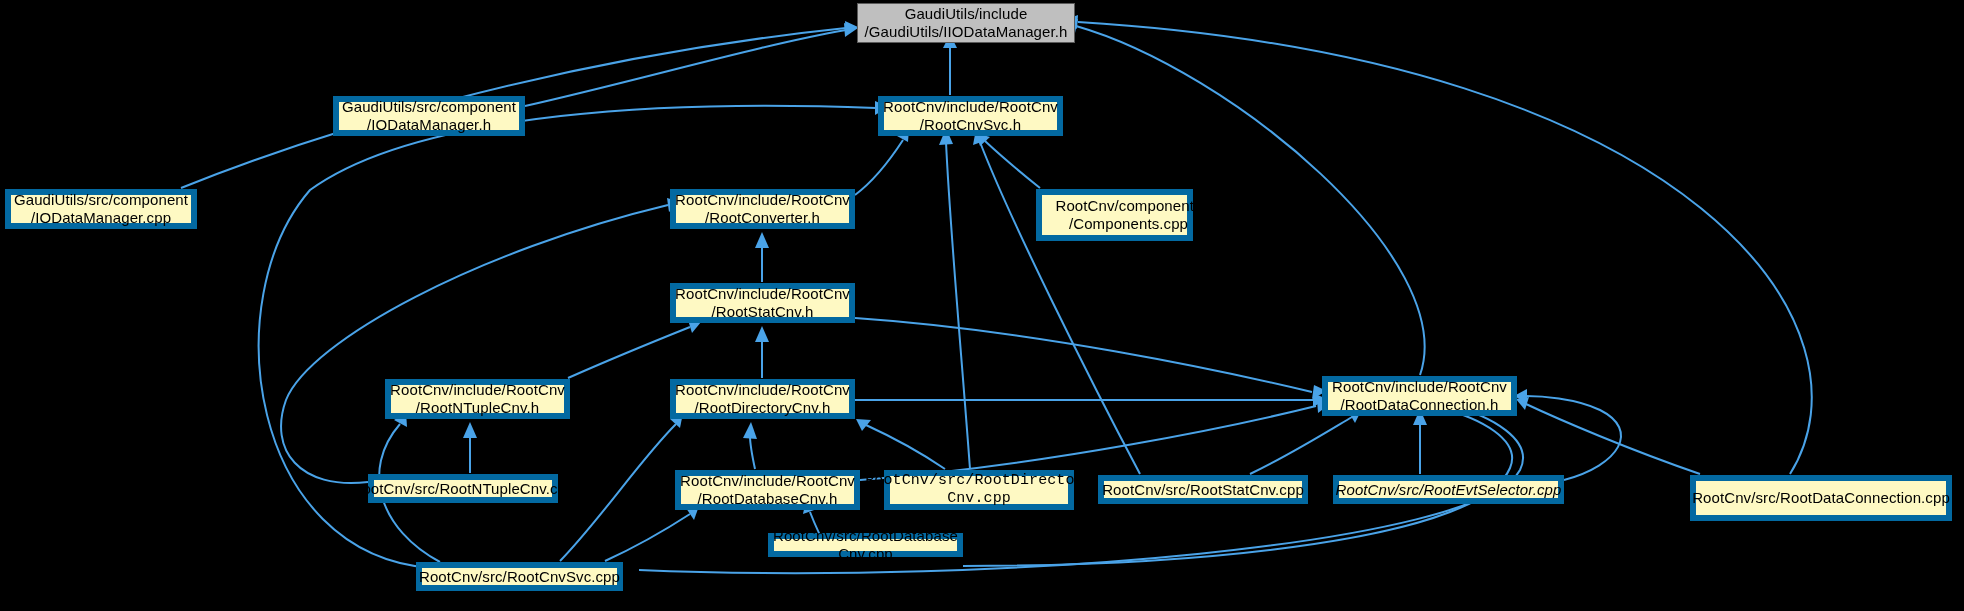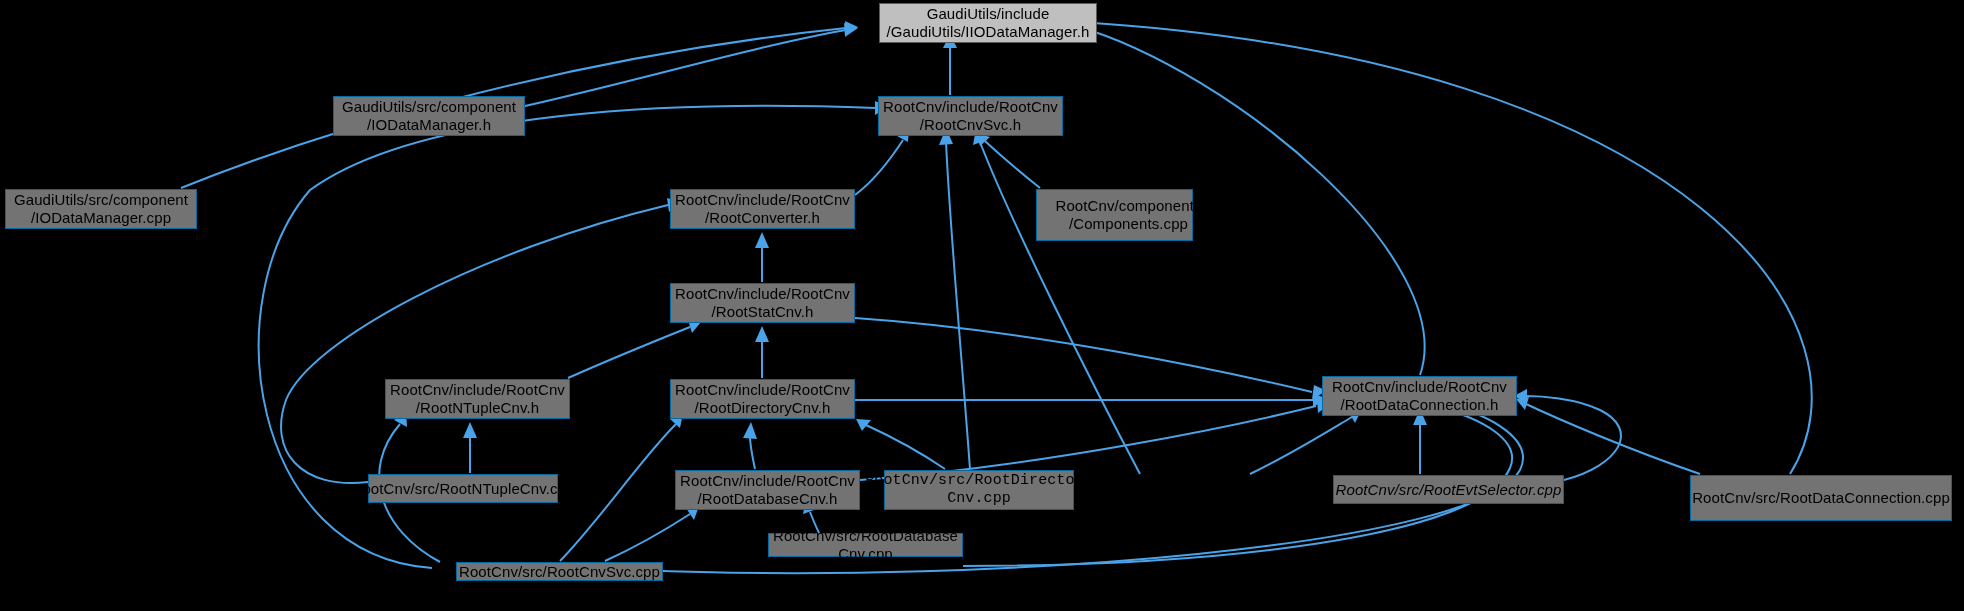--- a/index.html
+++ b/index.html
@@ -8,37 +8,36 @@
     width:1964px;
     height:611px;
     background:#000000;
     font-family:"Liberation Sans", sans-serif;
     overflow:hidden;
   }
   svg#edges{position:absolute;left:0;top:0;width:1964px;height:611px;}
   .node{
     position:absolute;
     box-sizing:border-box;
-    border:1px solid #0369a1;
-    background:#737373;
+    border:6px solid #0369a1;
+    background:#fef9c3;
     color:#000000;
     display:flex;
     align-items:center;
     justify-content:center;
     text-align:center;
     line-height:1.18;
     font-size:15px;
     letter-spacing:0.1px;
     white-space:pre-line;
     padding:0 4px;
   }
   .node.root{
     background:#bfbfbf;
     border:1px solid #5a5a5a;
-    margin-left:22px;
   }
   .edge{fill:none;stroke:#4aa3e8;stroke-width:2;}
   .arrow{fill:#4aa3e8;stroke:none;}
 </style>
 </head>
 <body>
 
 <div id="graph-root">
 
   <svg id="edges" viewBox="0 0 1964 611" preserveAspectRatio="none">
@@ -166,23 +165,24 @@
 /RootDataConnection.h</div>
 
   <div class="node" style="left:368px;top:474px;width:190px;height:29px;">RootCnv/src/RootNTupleCnv.cpp</div>
 
   <div class="node" style="left:675px;top:470px;width:185px;height:40px;">RootCnv/include/RootCnv
 /RootDatabaseCnv.h</div>
 
   <div class="node" style="left:884px;top:470px;width:190px;height:40px;font-family:Liberation Mono, monospace;">RootCnv/src/RootDirectory
 Cnv.cpp</div>
 
+  <div class="node" style="left:1098px;top:475px;width:210px;height:29px;">RootCnv/src/RootStatCnv.cpp</div>
 
   <div class="node" style="left:1333px;top:475px;width:231px;height:29px;font-style:italic;">RootCnv/src/RootEvtSelector.cpp</div>
 
   <div class="node" style="left:1690px;top:475px;width:262px;height:46px;">RootCnv/src/RootDataConnection.cpp</div>
 
-  <div class="node" style="left:456px;top:562px;width:207px;height:19px;">RootCnv/src/RootCnvSvc.cpp</div>
+  <div class="node" style="left:416px;top:562px;width:207px;height:29px;">RootCnv/src/RootCnvSvc.cpp</div>
 
   <div class="node" style="left:768px;top:533px;width:195px;height:24px;">RootCnv/src/RootDatabase
 Cnv.cpp</div>
 
 </div>
 
 </body></html>

